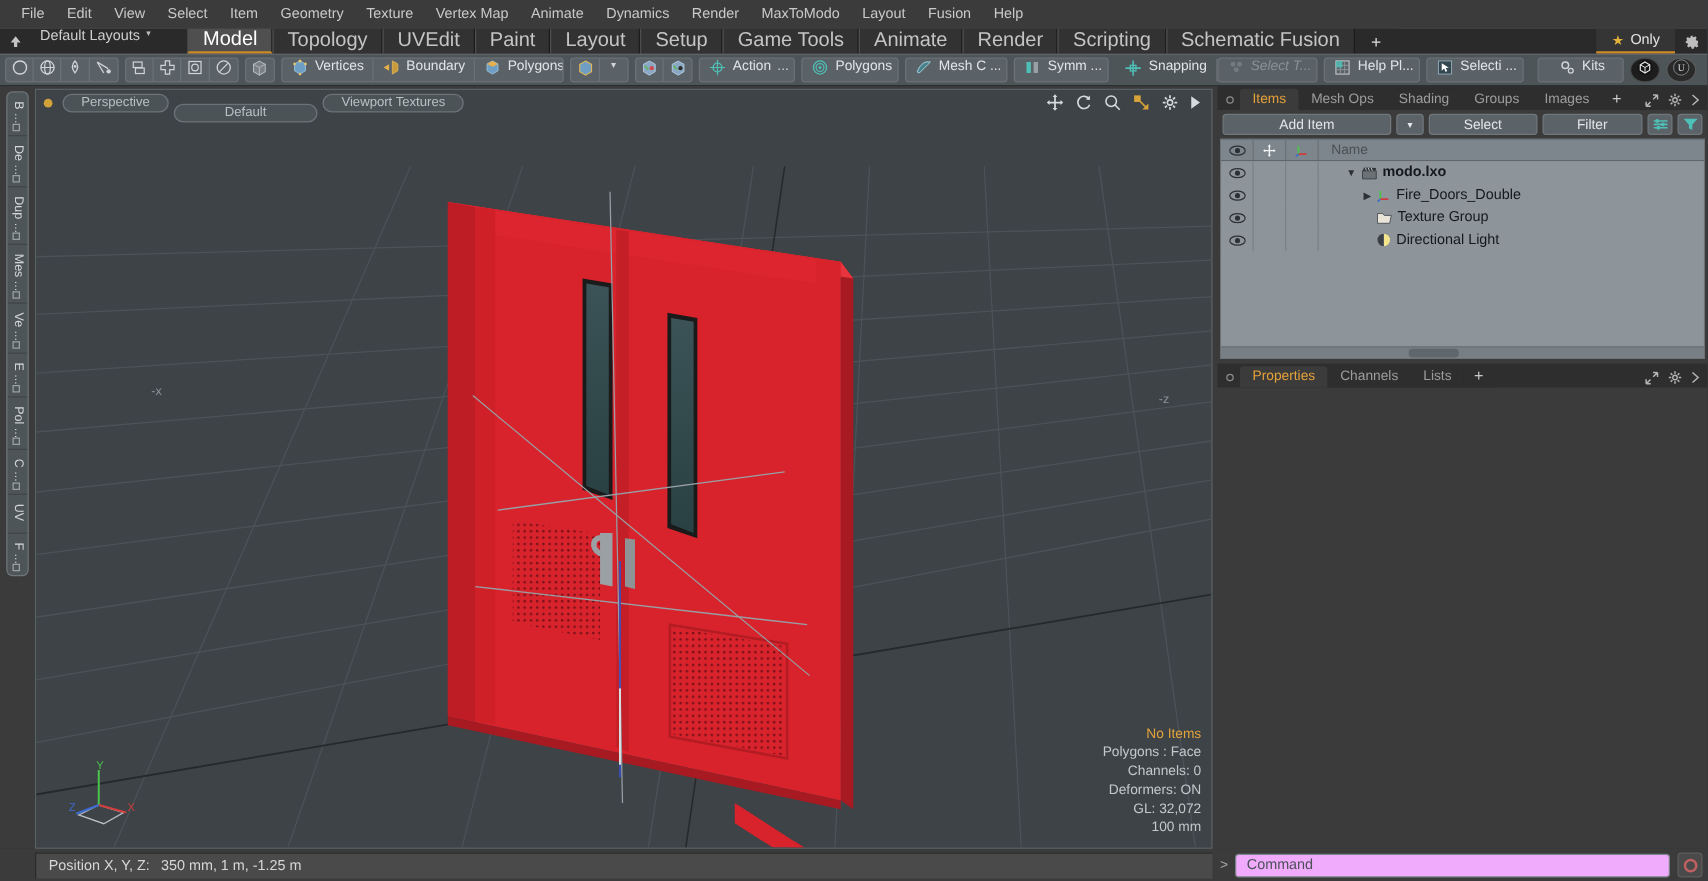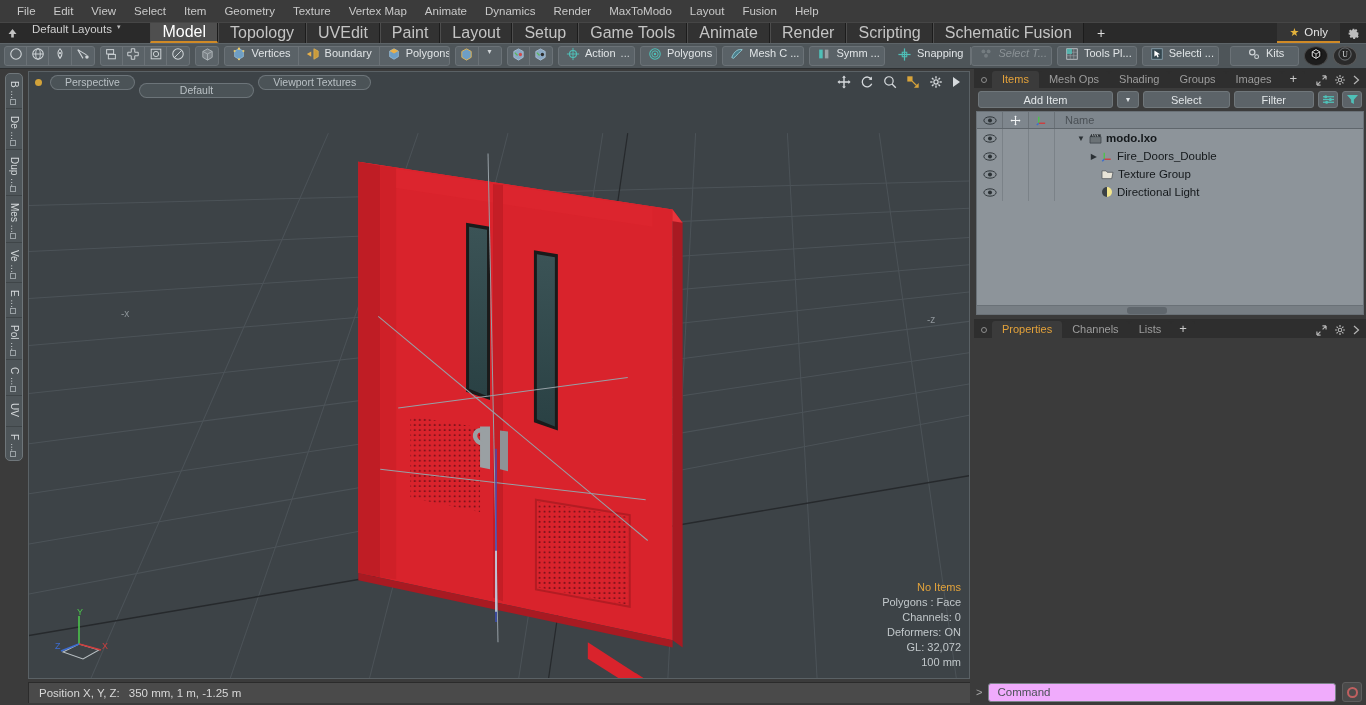--- a/index.html
+++ b/index.html
@@ -358,21 +358,21 @@
     <div class="tgrp">
       <div class="tbtn wide">
         <svg width="14" height="14" viewBox="0 0 16 16">
             <rect x="2" y="2" width="12" height="12" fill="none" stroke="#cfd4d7" stroke-width="0.9"></rect>
             <line x1="2" y1="6" x2="14" y2="6" stroke="#9aa1a5" stroke-width="0.7"></line>
             <line x1="2" y1="10" x2="14" y2="10" stroke="#9aa1a5" stroke-width="0.7"></line>
             <line x1="6" y1="2" x2="6" y2="14" stroke="#9aa1a5" stroke-width="0.7"></line>
             <line x1="10" y1="2" x2="10" y2="14" stroke="#9aa1a5" stroke-width="0.7"></line>
             <path d="M2 2 L8 2 L8 8 L2 8 Z" fill="#4fc0b8" opacity="0.8"></path>
           </svg>
-        <span class="tlabel">Tools Pl...</span>
+        <span class="tlabel">Help Pl...</span>
       </div>
     </div>
 
     <div class="tgrp">
       <div class="tbtn wide">
         <svg width="14" height="14" viewBox="0 0 16 16">
             <rect x="2" y="2" width="12" height="12" fill="#34464e" stroke="#8fa8b4" stroke-width="0.9"></rect>
             <path d="M5 4 L5 11 L7.2 9 L8.6 12 L10 11.3 L8.7 8.5 L11.5 8.3 Z" fill="#ffffff"></path>
           </svg>
         <span class="tlabel">Selecti ...</span>
@@ -582,21 +582,21 @@
           <div>Channels: 0</div>
           <div>Deformers: ON</div>
           <div>GL: 32,072</div>
           <div>100 mm</div>
         </div>
       </div>
     </div>
 
     <div class="rightcol">
 
-      <div class="panel" style="height:246px;">
+      <div class="panel" style="height:218px;">
         <div class="ptabbar">
           <div class="pdot"></div>
           <div class="ptab active">Items</div>
           <div class="ptab">Mesh Ops</div>
           <div class="ptab">Shading</div>
           <div class="ptab">Groups</div>
           <div class="ptab">Images</div>
           <div class="ptab plus">+</div>
           <div class="pright">
             <span>

